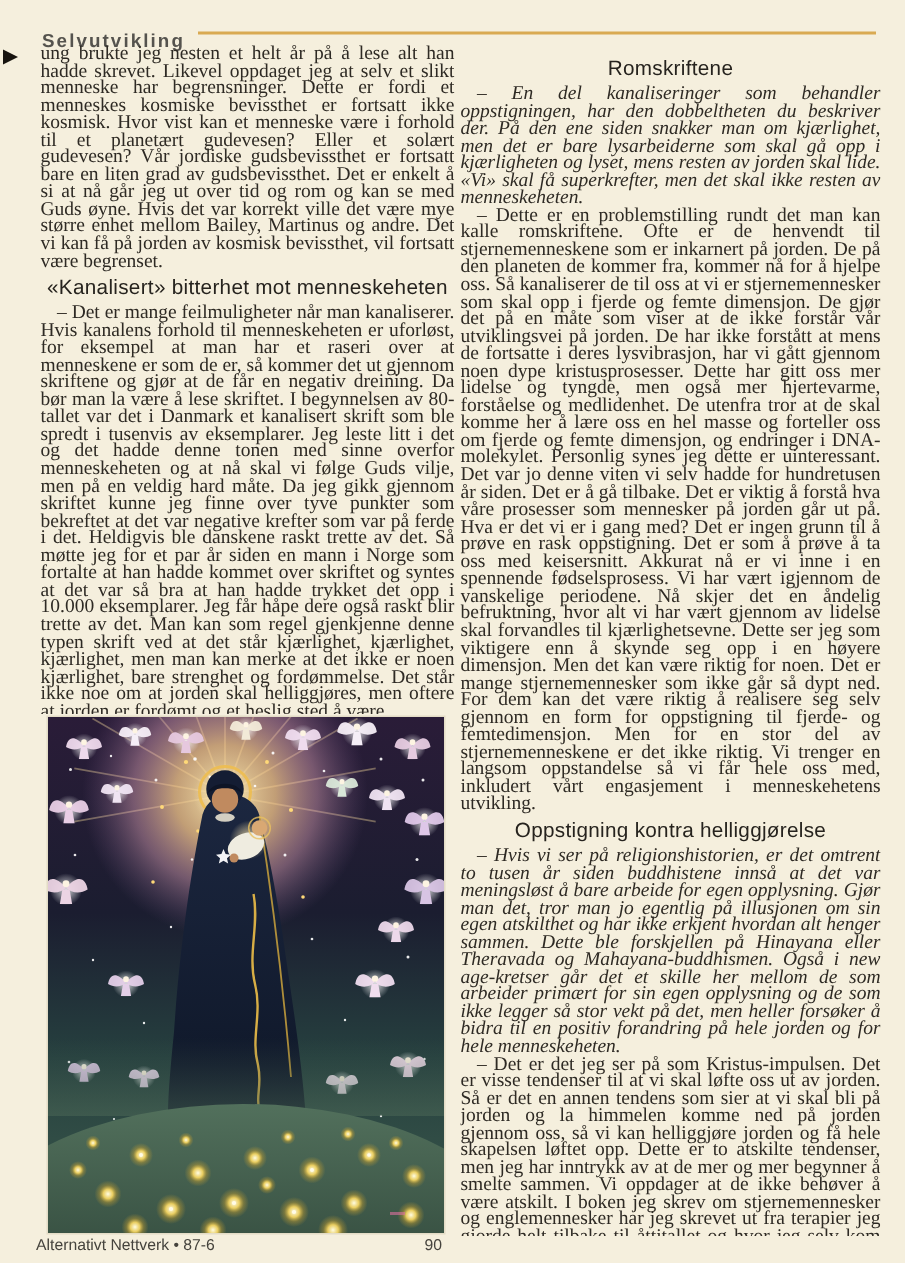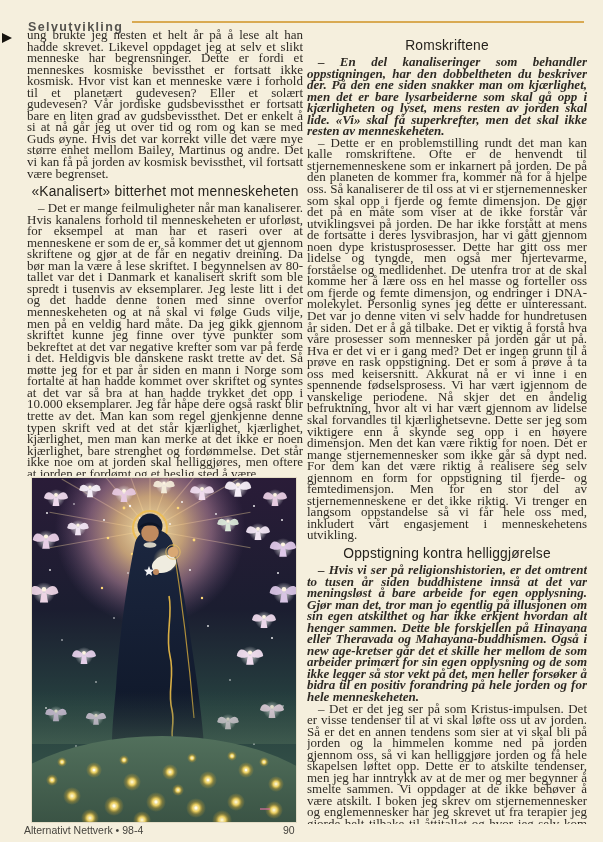--- a/index.html
+++ b/index.html
@@ -23,21 +23,21 @@
     border-top:5px solid transparent;border-bottom:5px solid transparent;
     border-left:10px solid #17140f;
   }
   .col{position:absolute;overflow:hidden;}
   .col-left{left:27px;top:29px;width:276px;height:447px;}
   .col-right{left:307px;top:26px;width:280px;height:798px;}
   .col p{
     margin:0;font-size:13px;line-height:11.55px;text-align:justify;
   }
   .col p.indent{text-indent:11px;}
-  .col p.italic{font-style:italic;font-weight:bold;}
+  .col p.italic{font-style:italic;}
   h2.section{
     font-family:"Liberation Sans", sans-serif;font-weight:500;
     font-size:13.8px;color:#26231e;text-align:center;
     margin:5px 0 3px;letter-spacing:.2px;
   }
   .col-right h2.first{margin-top:12px;}
   .painting{
     position:absolute;left:32px;top:478px;width:264px;height:344px;
     outline:1px solid #e3dcc6;
   }
@@ -254,14 +254,14 @@
         <circle cx="124" cy="324" r="1.4" fill="#fffbe8"></circle>
       <circle cx="176" cy="302" r="1.3" fill="#fffbe8"></circle>
         <circle cx="82" cy="328" r="1.4" fill="#fffbe8"></circle>
       <circle cx="214" cy="292" r="1.2" fill="#fffbe8"></circle>
         <circle cx="164" cy="330" r="1.4" fill="#fffbe8"></circle>
     </g>
     <rect x="228" y="330" width="10" height="2" fill="#e070a0" opacity="0.6"></rect>
   </svg>
 </div>
 
-<div class="footer-pub">Alternativt Nettverk • 98-4</div>
+<div class="footer-pub">Alternativt Nettverk • 87-6</div>
 <div class="footer-page">90</div>
 
 </body></html>

